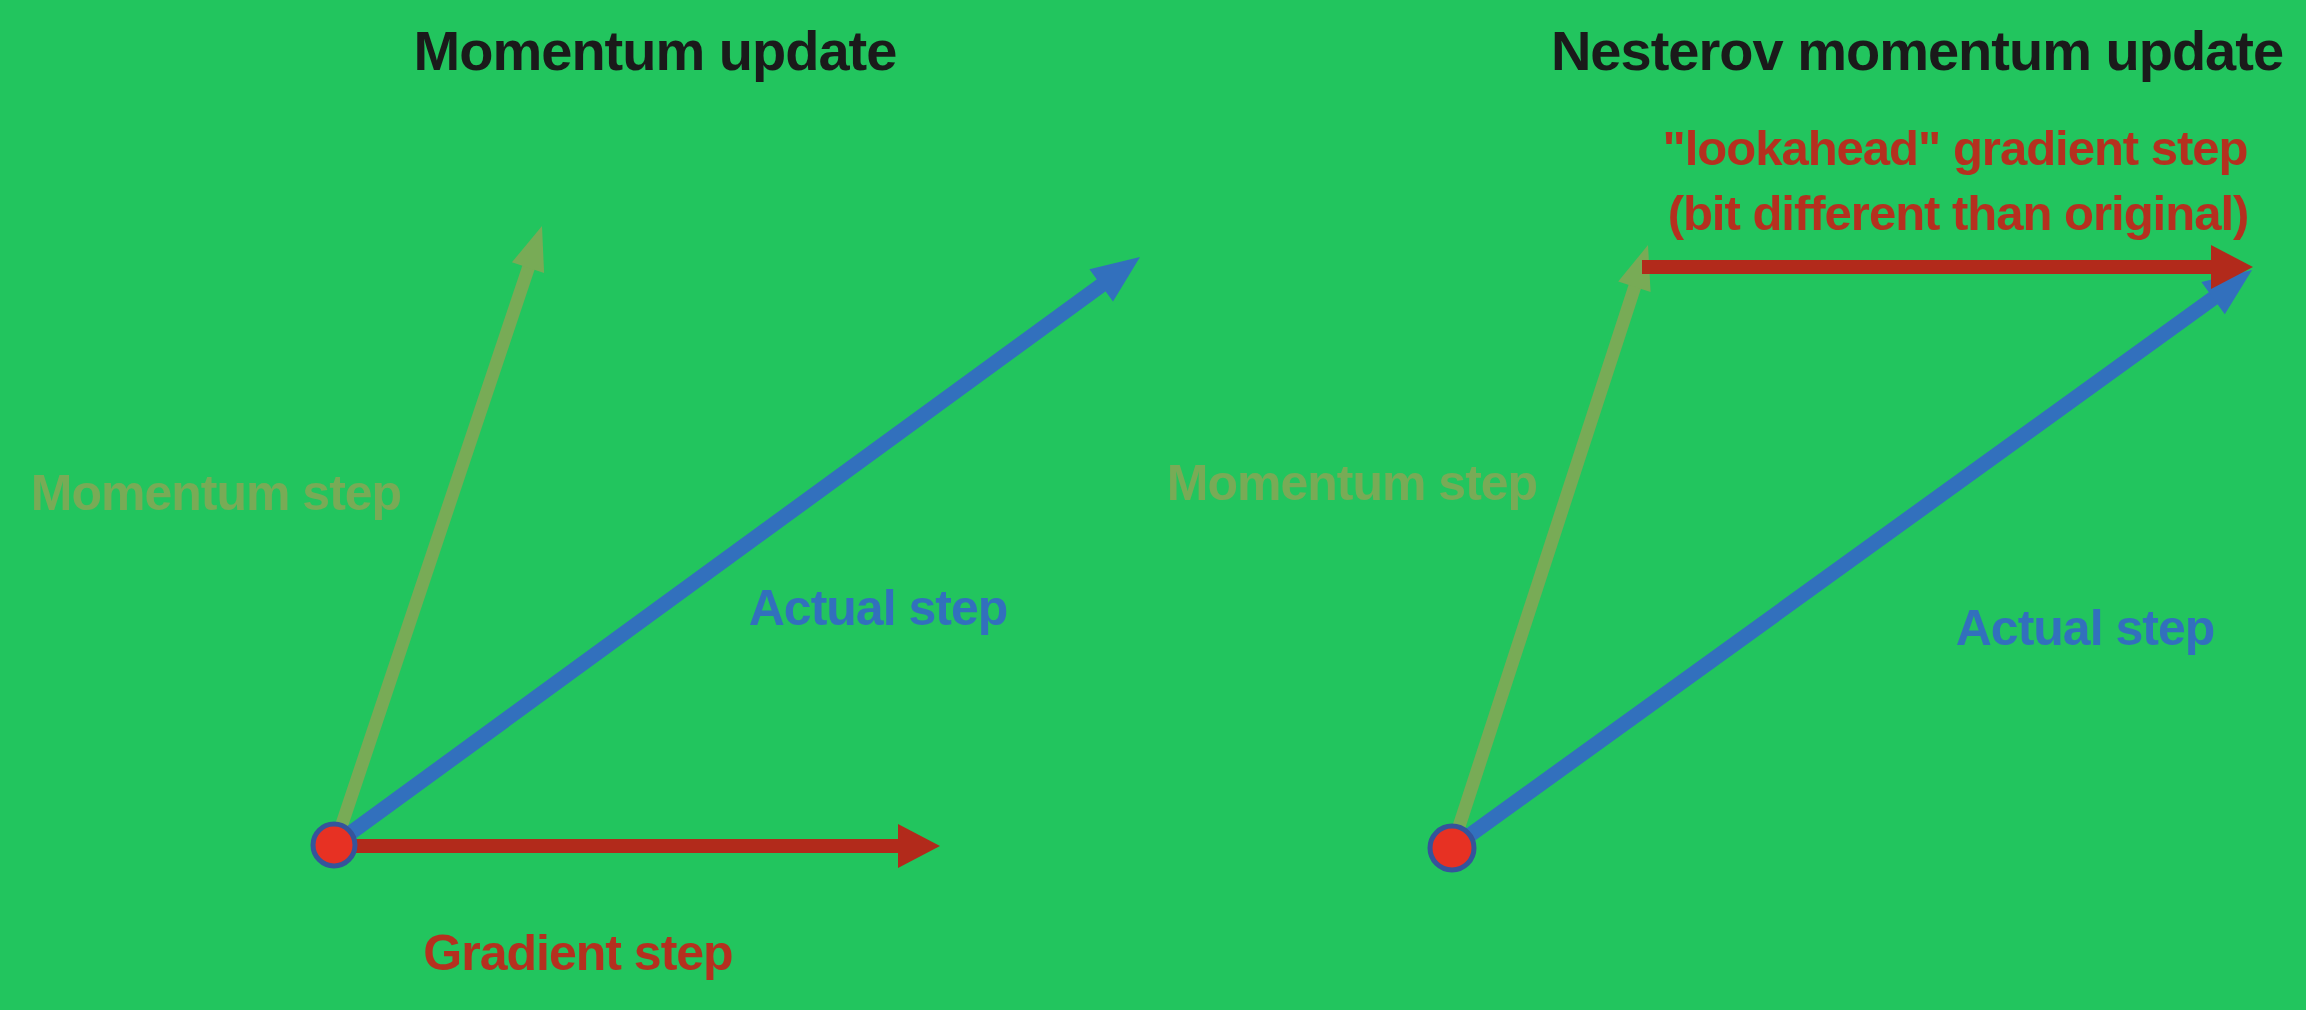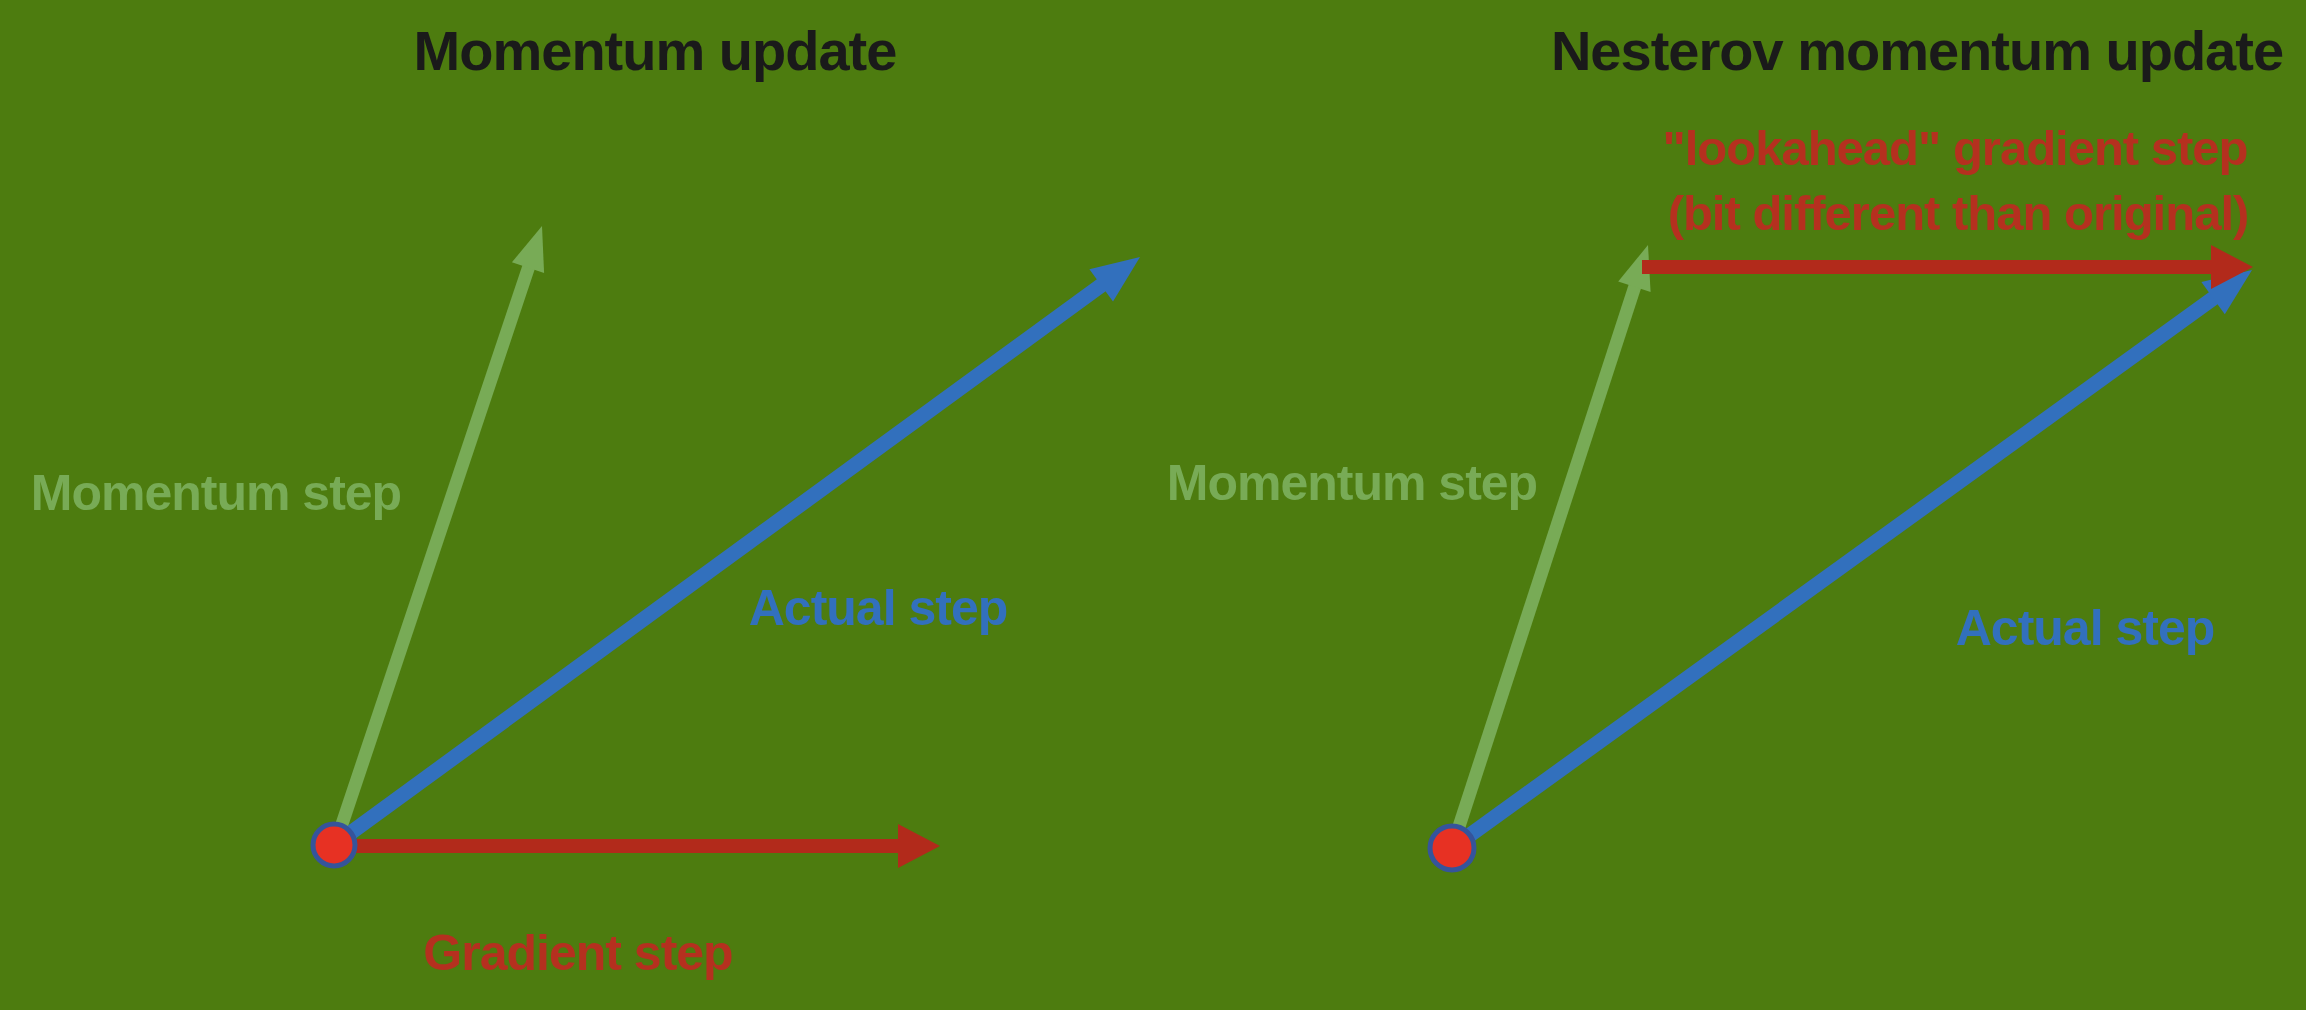--- a/index.html
+++ b/index.html
@@ -7,21 +7,21 @@
     padding: 0;
     background: #ffffff;
     width: 2306px;
     height: 1010px;
     overflow: hidden;
   }
   .stage {
     position: relative;
     width: 2306px;
     height: 1010px;
-    background: #4d7c0f;
+    background: #22c55e;
   }
   svg.fig {
     position: absolute;
     left: 0;
     top: 0;
     font-family: "Liberation Sans", "DejaVu Sans", sans-serif;
   }
   text.title {
     font-size: 56px;
     font-weight: 600;

